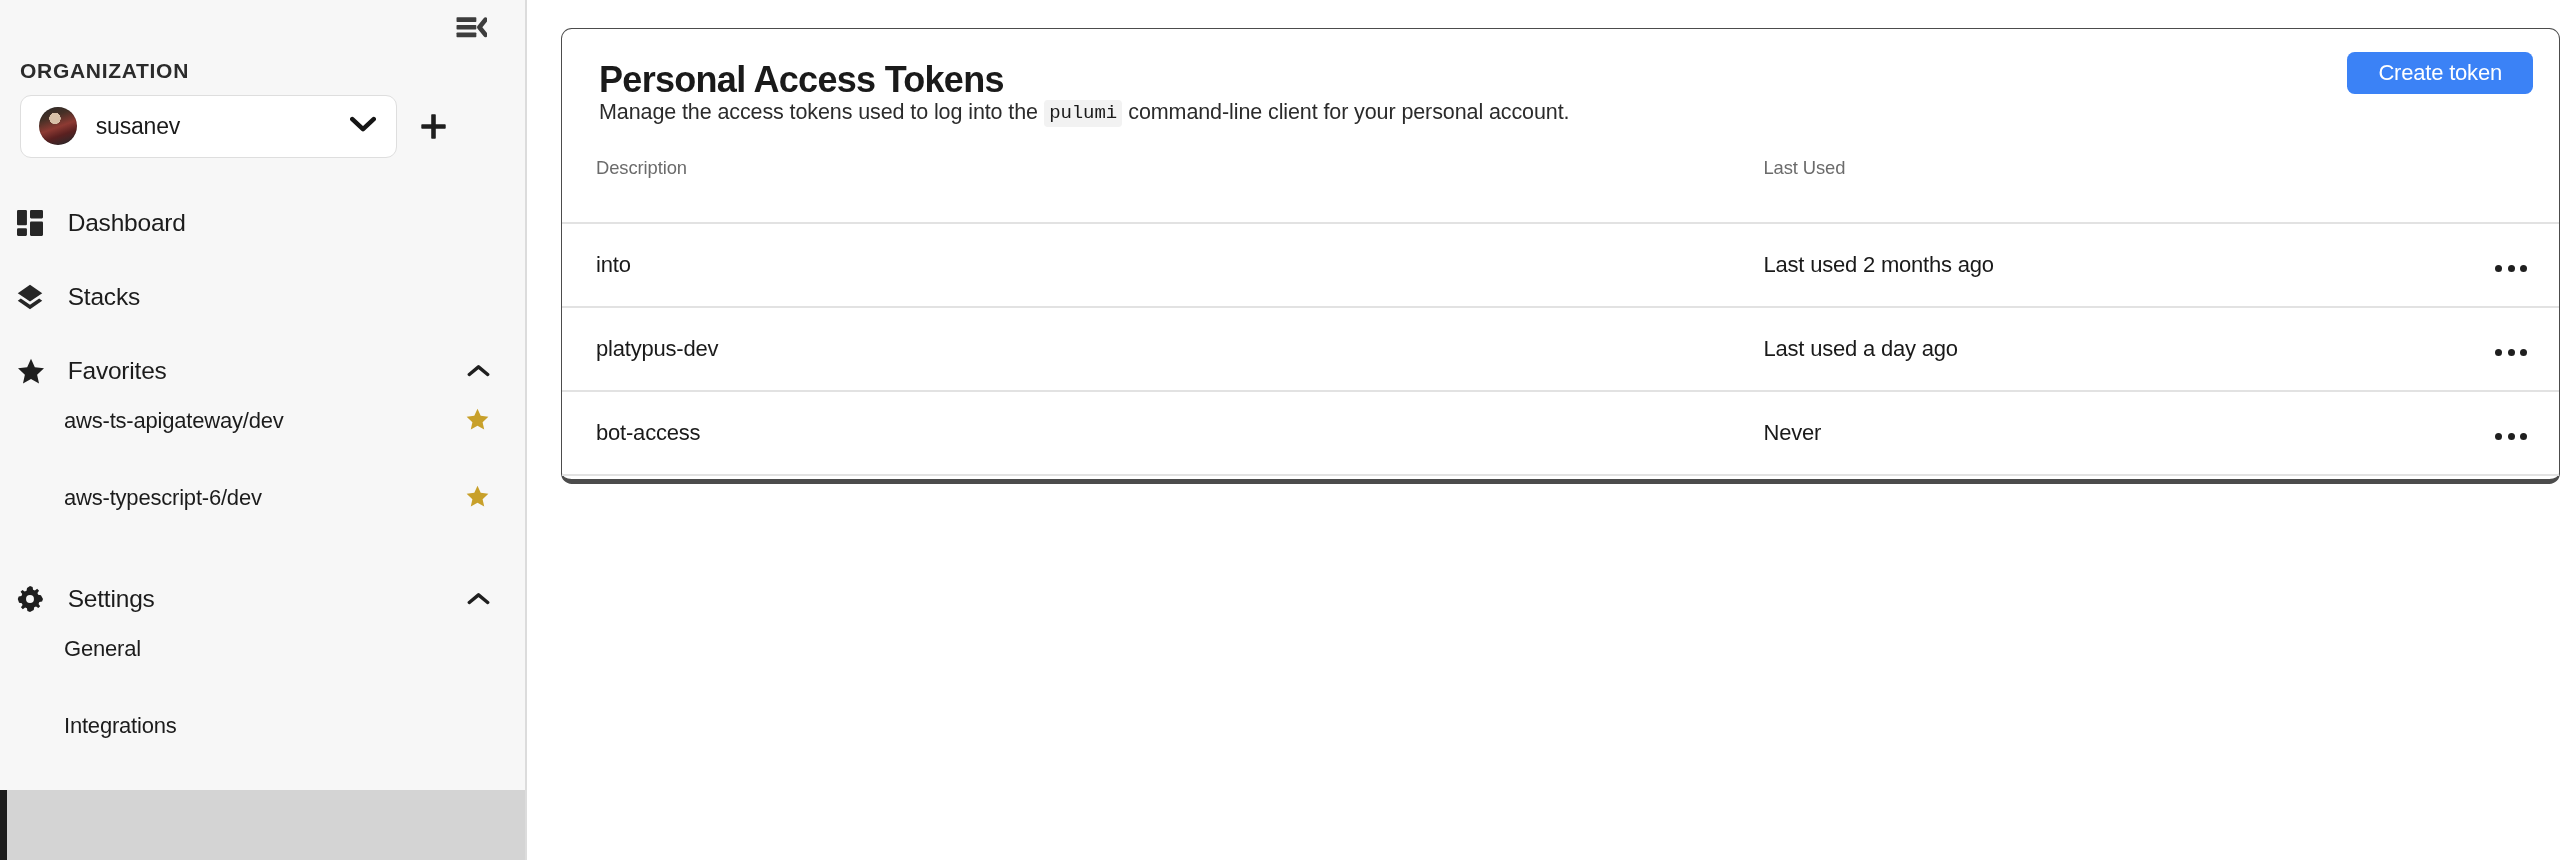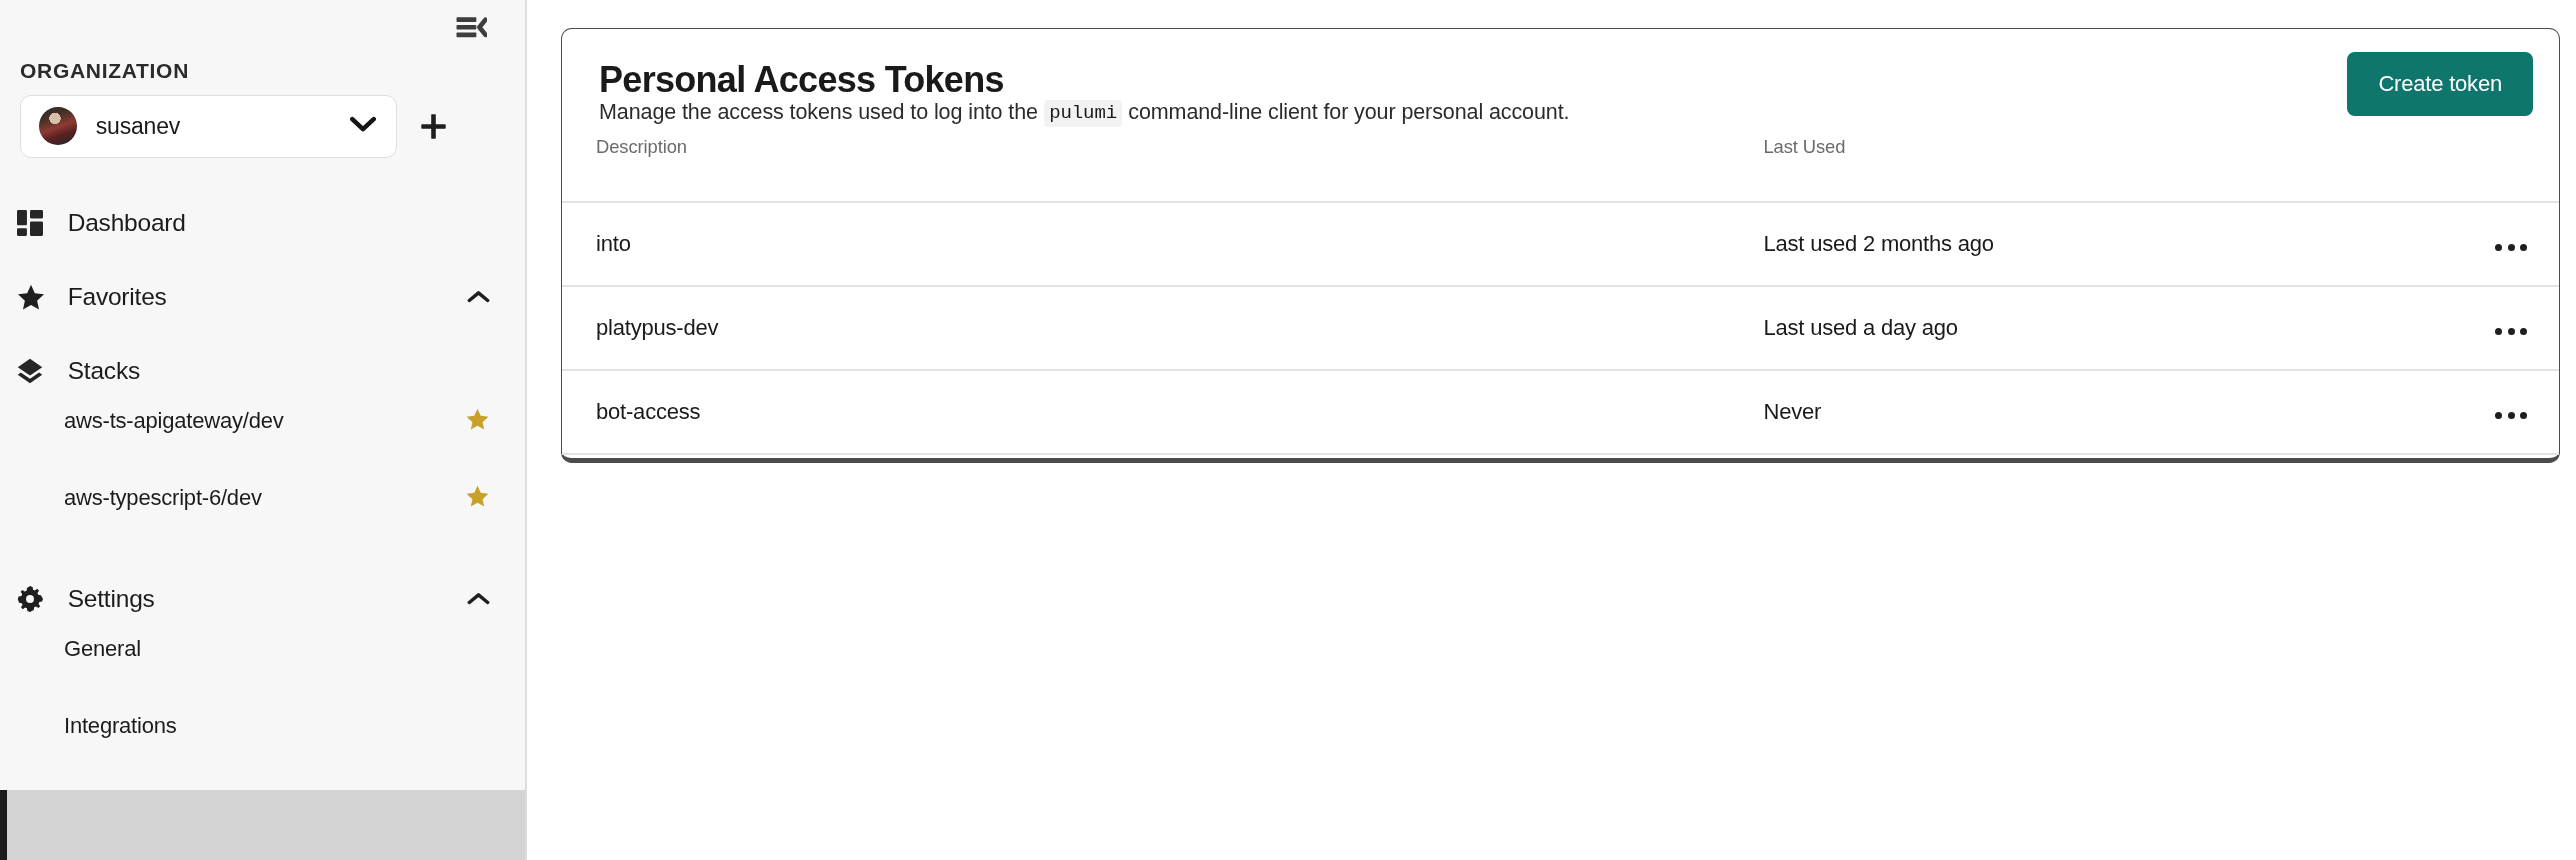--- a/index.html
+++ b/index.html
@@ -220,36 +220,36 @@
     background: #f2f2f2;
     border-radius: 3.8px;
     padding: 2.3px 5.4px;
     color: #1a1a1a;
   }
 
   .btn-create {
     position: absolute;
     right: 26px;
     top: 23px;
-    background: #0f766e;
+    background: #3b82f6;
     color: #ffffff;
     font-size: 22px;
     border: none;
     border-radius: 7.7px;
-    padding: 19px 31px;
+    padding: 8px 31px;
     cursor: pointer;
     letter-spacing: -0.2px;
     font-family: "Liberation Sans", sans-serif;
   }
 
   
   table.tokens {
     width: 100%;
     border-collapse: collapse;
-    margin-top: 11px;
+    margin-top: 32px;
   }
 
   table.tokens th {
     text-align: left;
     font-size: 18.4px;
     font-weight: 400;
     color: #6b6b6b;
     padding: 0 0 43px 0;
     letter-spacing: -0.1px;
   }
@@ -334,40 +334,40 @@
             <rect x="17" y="0" width="17" height="11" rx="1.5" fill="#262626"></rect>
             <rect x="0" y="24" width="13" height="10" rx="1.5" fill="#262626"></rect>
             <rect x="17" y="15" width="17" height="19" rx="1.5" fill="#262626"></rect>
           </svg>
         </span>
         <span class="nav-label">Dashboard</span>
       </div>
 
       <div class="nav-item">
         <span class="nav-icon">
+          <svg width="26" height="26" viewBox="0 0 34 34" aria-hidden="true">
+            <path d="M17 1 L33 12 L17 23 L1 12 Z" fill="#262626"></path>
+            <path d="M17 33 L1 22 L5 19 L17 27 L29 19 L33 22 Z" fill="#262626"></path>
+          </svg>
+        </span>
+        <span class="nav-label">Stacks</span>
+      </div>
+
+      <div class="nav-item">
+        <span class="nav-icon">
           <svg width="28" height="26" viewBox="0 0 36 34" aria-hidden="true">
             <path d="M18 1 L23 12 L35 13.5 L26 22 L28.5 33.5 L18 27.5 L7.5 33.5 L10 22 L1 13.5 L13 12 Z" fill="#1f1f1f"></path>
           </svg>
         </span>
         <span class="nav-label">Favorites</span>
         <span class="nav-caret">
           <svg width="23" height="15.3" viewBox="0 0 30 20" aria-hidden="true">
             <path d="M3 15 L15 5 L27 15" fill="none" stroke="#1f1f1f" stroke-width="4.5" stroke-linecap="round" stroke-linejoin="round"></path>
           </svg>
         </span>
-      </div>
-
-      <div class="nav-item">
-        <span class="nav-icon">
-          <svg width="26" height="26" viewBox="0 0 34 34" aria-hidden="true">
-            <path d="M17 1 L33 12 L17 23 L1 12 Z" fill="#262626"></path>
-            <path d="M17 33 L1 22 L5 19 L17 27 L29 19 L33 22 Z" fill="#262626"></path>
-          </svg>
-        </span>
-        <span class="nav-label">Stacks</span>
       </div>
 
       <div class="sub-item">
         <span class="sub-label">aws-ts-apigateway/dev</span>
         <span class="fav-star">
           <svg width="23" height="22" viewBox="0 0 36 34" aria-hidden="true">
             <path d="M18 1 L23 12 L35 13.5 L26 22 L28.5 33.5 L18 27.5 L7.5 33.5 L10 22 L1 13.5 L13 12 Z" fill="#c8a02a"></path>
           </svg>
         </span>
       </div>

